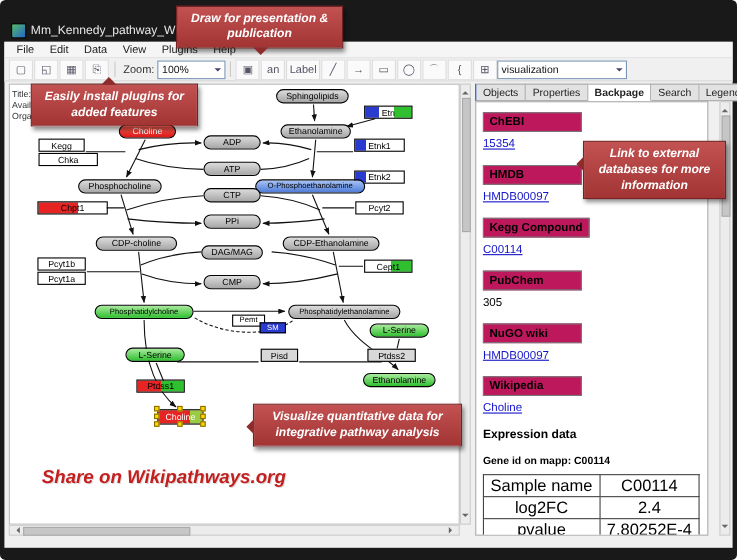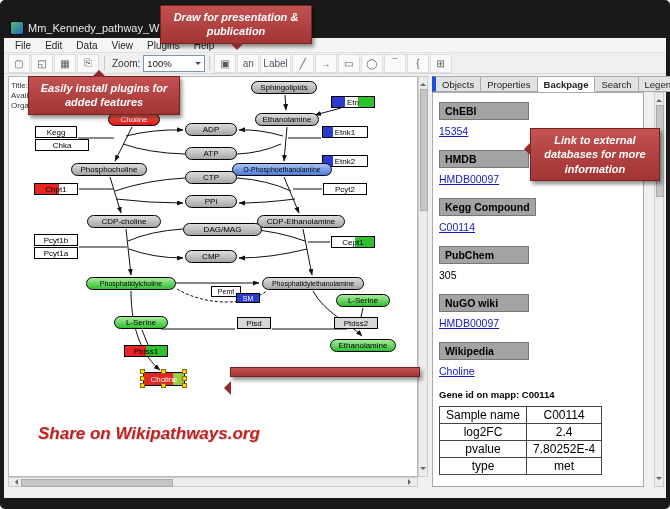--- a/index.html
+++ b/index.html
@@ -34,31 +34,31 @@
   
   .vscroll{position:absolute;left:414px;top:38px;width:10px;height:401px;background:#ececec;border:1px solid #ccc;box-sizing:border-box;}
   .hscroll{position:absolute;left:4px;top:439px;width:410px;height:10px;background:#ececec;border:1px solid #ccc;box-sizing:border-box;}
   .thumbv{position:absolute;left:1px;top:12px;width:6px;height:120px;background:#c6c6c6;border:1px solid #aaa;}
   .thumbh{position:absolute;top:1px;left:12px;height:6px;width:150px;background:#c6c6c6;border:1px solid #aaa;}
   .sarr{position:absolute;width:0;height:0;border:3px solid transparent;}
   
   .panel{position:absolute;left:428px;top:38px;width:232px;height:411px;background:#f0f0f0;}
   .tabs{display:flex;height:16px;font-size:9.5px;color:#222;}
   .tab{padding:2px 6px;background:#e2e2e2;border:1px solid #aaa;border-left:none;white-space:nowrap;}
-  .tab:first-child{border-left:4px solid #1d4ed8;text-align:center;}
+  .tab:first-child{border-left:1px solid #1d4ed8;text-align:center;}
   .tab.active{background:#fff;border-bottom:1px solid #fff;font-weight:bold;}
   .pcontent{position:absolute;left:0;top:16px;width:212px;bottom:0;background:#fff;border:1px solid #aaa;padding:8px 6px;box-sizing:border-box;overflow:hidden;}
   .pscroll{position:absolute;right:0;top:16px;width:10px;bottom:0;background:#ececec;border:1px solid #ccc;box-sizing:border-box;}
-  .sheader{display:inline-block;min-width:78px;border:1px solid #777;padding:2px 5px;font-weight:bold;font-size:10.5px;background:#a3a3a3;margin-bottom:5px;color:#000;}
+  .sheader{display:inline-block;min-width:78px;border:1px solid #777;padding:2px 5px;font-weight:bold;font-size:10.5px;background:#be185d;margin-bottom:5px;color:#000;}
   .svalue{font-size:10.5px;margin-bottom:12px;color:#000;}
   .link{color:#1515c8;text-decoration:underline;}
   .exptitle{font-weight:bold;font-size:11px;margin-top:6px;color:#000;}
-  .geneid{font-weight:bold;font-size:9.5px;margin-top:1px;color:#000;}
+  .geneid{font-weight:bold;font-size:9.5px;margin-top:13px;color:#000;}
   .exptable{border-collapse:collapse;margin-top:6px;}
-  .exptable td{border:1px solid #444;font-size:12px;padding:1px 6px;text-align:center;height:14px;min-width:44px;color:#000;background:#fff;}
+  .exptable td{border:1px solid #444;font-size:15px;padding:1px 6px;text-align:center;height:14px;min-width:44px;color:#000;background:#fff;}
   
   .statusbar{position:absolute;left:0;top:449px;width:100%;height:11px;background:#f0f0f0;border-top:1px solid #c9c9c9;display:flex;align-items:center;font-size:8.5px;color:#222;box-sizing:border-box;overflow:hidden;}
   .statusseg{padding:0 6px;border-left:1px solid #bbb;white-space:nowrap;}
   
   .callout{position:absolute;background:linear-gradient(#c35252,#a23434);border:1px solid #752222;color:#fff;font-weight:bold;font-style:italic;font-size:11px;text-align:center;padding:4px 6px;box-shadow:2px 3px 4px rgba(0,0,0,0.45);z-index:60;line-height:1.3;}
   .ptr{position:absolute;width:0;height:0;border:7px solid transparent;}
   .ptr-down{bottom:-14px;left:46%;border-top-color:#8f2b2b;}
   .ptr-up{top:-14px;left:42%;border-bottom-color:#8f2b2b;}
   .ptr-left{left:-14px;top:13px;border-right-color:#8f2b2b;}
   .share{position:absolute;left:38px;top:424px;font-size:17px;font-weight:bold;font-style:italic;color:#c41f1f;z-index:55;text-shadow:1px 1px 0 rgba(0,0,0,0.15);}
@@ -99,20 +99,24 @@
       <span class="tbtn">▣</span>
       <span class="tbtn">an</span>
       <span class="tbtn">Label</span>
       <span class="tbtn">╱</span>
       <span class="tbtn">→</span>
       <span class="tbtn">▭</span>
       <span class="tbtn">◯</span>
       <span class="tbtn">⌒</span>
       <span class="tbtn">{</span>
       <span class="tbtn">⊞</span>
+      <span class="combo viscombo">
+        <span>visualization</span>
+        <span class="combo-arrow"></span>
+      </span>
     </div>
 
     <div class="canvas">
       <div class="frag" style="top:4px">Title:</div>
       <div class="frag" style="top:14px">Avail</div>
       <div class="frag" style="top:24px">Organ</div>
 
       <svg width="408" height="399" viewBox="0 0 408 399">
         <defs>
           <marker id="ah" markerWidth="7" markerHeight="6" refX="6" refY="2.5" orient="auto">
@@ -163,26 +167,26 @@
       <div class="node stadium" style="left:246px;top:36px;width:64px;height:13px">Ethanolamine</div>
       <div class="node stadium" style="left:176px;top:46px;width:52px;height:13px">ADP</div>
       <div class="node" style="left:26px;top:49px;width:42px;height:12px">Kegg</div>
       <div class="node" style="left:26px;top:62px;width:54px;height:12px">Chka</div>
       <div class="node" style="left:313px;top:49px;width:46px;height:12px;background:linear-gradient(to right,#2a3bd0 0 22%,#fff 22%)">Etnk1</div>
       <div class="node" style="left:313px;top:78px;width:46px;height:12px;background:linear-gradient(to right,#2a3bd0 0 22%,#fff 22%)">Etnk2</div>
       <div class="node stadium" style="left:176px;top:70px;width:52px;height:13px">ATP</div>
       <div class="node stadium" style="left:62px;top:86px;width:76px;height:13px">Phosphocholine</div>
       <div class="node stadium st-blue fs7" style="left:223px;top:86px;width:100px;height:13px">O-Phosphoethanolamine</div>
       <div class="node stadium" style="left:176px;top:94px;width:52px;height:13px">CTP</div>
-      <div class="node" style="left:25px;top:106px;width:44px;height:12px;background:linear-gradient(to right,#e62424 0 58%,#fff 58%)">Chpt1</div>
+      <div class="node" style="left:25px;top:106px;width:64px;height:12px;background:linear-gradient(to right,#e62424 0 58%,#fff 58%)">Chpt1</div>
       <div class="node" style="left:314px;top:106px;width:44px;height:12px">Pcyt2</div>
       <div class="node stadium" style="left:176px;top:118px;width:52px;height:13px">PPi</div>
       <div class="node stadium" style="left:78px;top:138px;width:74px;height:13px">CDP-choline</div>
       <div class="node stadium" style="left:248px;top:138px;width:88px;height:13px">CDP-Ethanolamine</div>
-      <div class="node stadium" style="left:174px;top:146px;width:79px;height:13px">DAG/MAG</div>
+      <div class="node stadium" style="left:174px;top:146px;width:56px;height:13px">DAG/MAG</div>
       <div class="node" style="left:25px;top:157px;width:44px;height:12px">Pcyt1b</div>
       <div class="node" style="left:25px;top:170px;width:44px;height:12px">Pcyt1a</div>
       <div class="node" style="left:322px;top:159px;width:44px;height:12px;background:linear-gradient(to right,#fff 0 55%,#2fbf2f 55%)">Cept1</div>
       <div class="node stadium" style="left:176px;top:173px;width:52px;height:13px">CMP</div>
       <div class="node stadium st-green fs7" style="left:77px;top:200px;width:90px;height:13px">Phosphatidylcholine</div>
       <div class="node stadium fs7" style="left:253px;top:200px;width:102px;height:13px">Phosphatidylethanolamine</div>
       <div class="node fs7" style="left:202px;top:209px;width:30px;height:11px">Pemt</div>
       <div class="node fs7" style="left:227px;top:216px;width:24px;height:10px;background:#2a3bd0;color:#fff">SM</div>
       <div class="node gr-gray" style="left:228px;top:240px;width:34px;height:12px">Pisd</div>
       <div class="node stadium st-green" style="left:105px;top:239px;width:54px;height:13px">L-Serine</div>
@@ -227,20 +231,21 @@
         <div class="sheader">HMDB</div>
         <div class="svalue link">HMDB00097</div>
         <div class="sheader">Kegg Compound</div>
         <div class="svalue link">C00114</div>
         <div class="sheader">PubChem</div>
         <div class="svalue">305</div>
         <div class="sheader">NuGO wiki</div>
         <div class="svalue link">HMDB00097</div>
         <div class="sheader">Wikipedia</div>
         <div class="svalue link">Choline</div>
+        <div class="exptitle">Expression data</div>
         <div class="geneid">Gene id on mapp: C00114</div>
         <table class="exptable">
           <tbody>
               <tr>
             <td>Sample name</td>
             <td>C00114</td>
           </tr>
           <tr>
             <td>log2FC</td>
             <td>2.4</td>
@@ -271,17 +276,18 @@
   </div>
   <div class="callout" style="left:28px;top:76px;width:138px">
     <span>Easily install plugins for added features</span>
     <span class="ptr ptr-up"></span>
   </div>
   <div class="callout" style="left:530px;top:128px;width:116px">
     <span>Link to external databases for more information</span>
     <span class="ptr ptr-left"></span>
   </div>
   <div class="callout" style="left:230px;top:367px;width:176px">
+    <span>Visualize quantitative data for integrative pathway analysis</span>
     <span class="ptr ptr-left"></span>
   </div>
   <div class="share">Share on Wikipathways.org</div>
 
 </div>
 
 </body></html>

